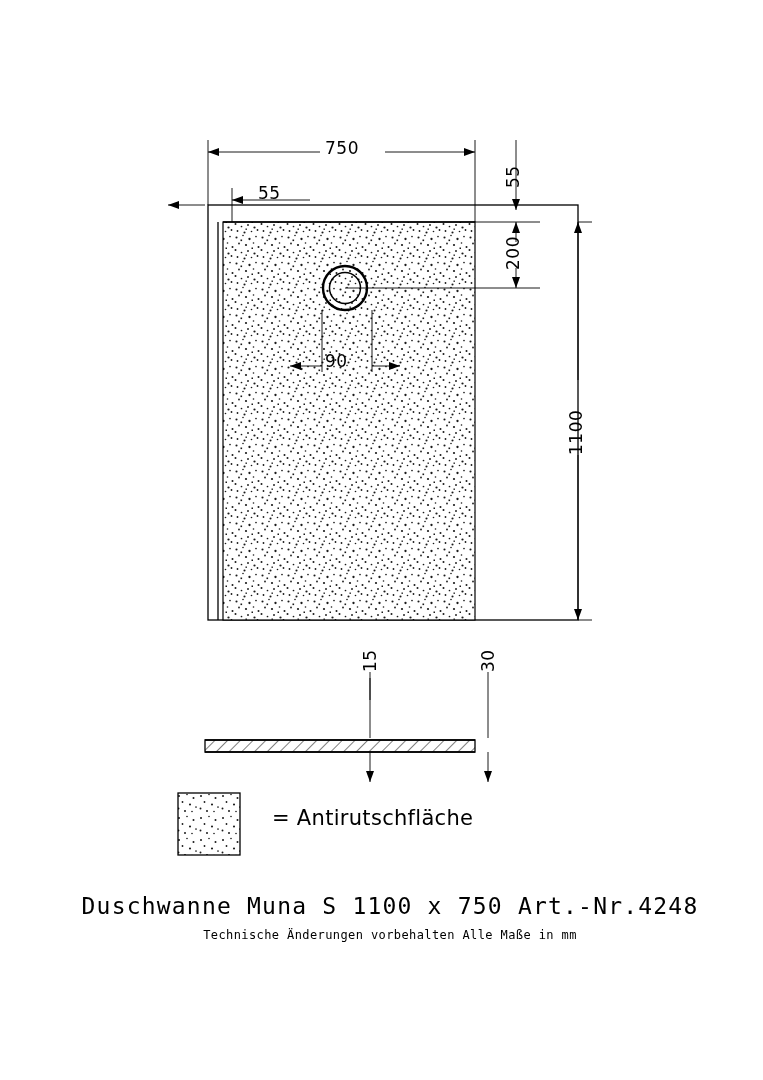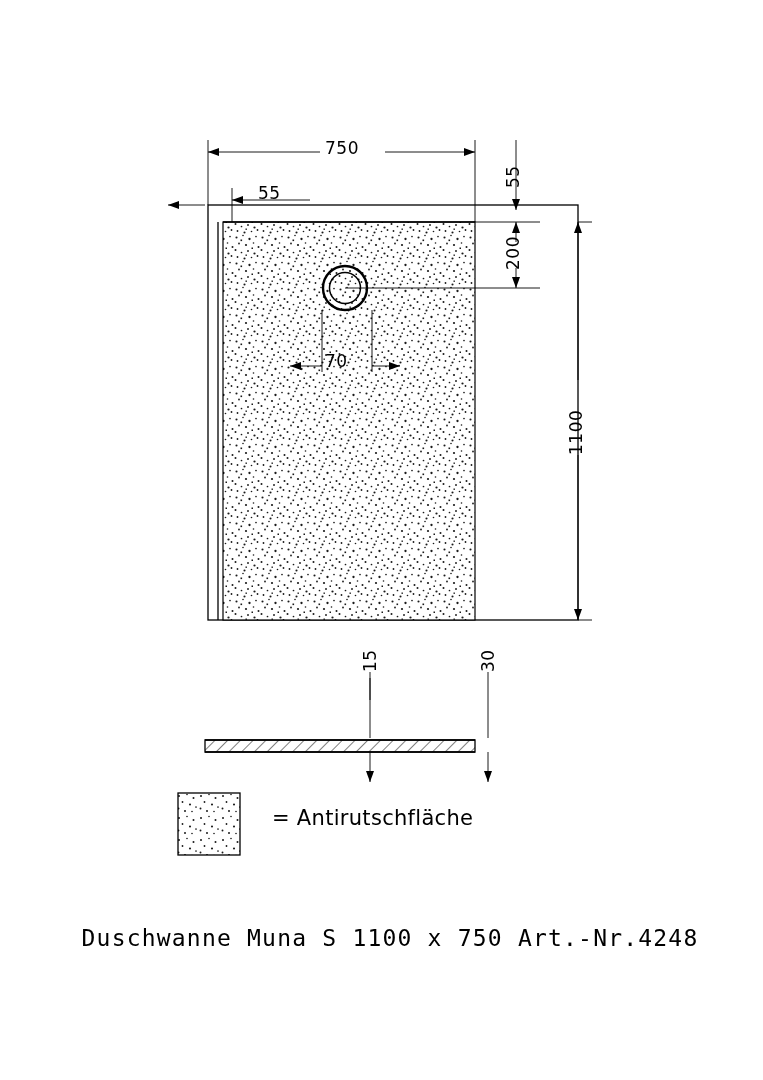--- a/index.html
+++ b/index.html
@@ -50,21 +50,20 @@
   .title-main {
     position: absolute;
     left: 40px;
     top: 893px;
     width: 700px;
     text-align: center;
     font-family: "DejaVu Sans Mono", monospace;
     font-size: 23px;
     letter-spacing: 1.2px;
     white-space: nowrap;
-    margin-top: 32px;
   }
 
   .title-sub {
     position: absolute;
     left: 40px;
     top: 928px;
     width: 700px;
     text-align: center;
     font-family: "DejaVu Sans Mono", monospace;
     font-size: 12px;
@@ -196,25 +195,26 @@
   <div class="dim-label" style="left:325px; top:138px;">750</div>
 
   <div class="dim-label vert" style="left:503px; top:188px;">55</div>
 
   <div class="dim-label" style="left:258px; top:183px;">55</div>
 
   <div class="dim-label vert" style="left:503px; top:270px;">200</div>
 
   <div class="dim-label vert" style="left:566px; top:455px;">1100</div>
 
-  <div class="dim-label" style="left:325px; top:351px;">70</div>
+  <div class="dim-label" style="left:325px; top:351px;">90</div>
 
   <div class="dim-label vert" style="left:360px; top:672px;">15</div>
 
   <div class="dim-label vert" style="left:478px; top:672px;">30</div>
 
   
   <div class="legend-text">= Antirutschfläche</div>
 
   <div class="title-main">Duschwanne Muna S 1100 x 750 Art.-Nr.4248</div>
 
+  <div class="title-sub">Technische Änderungen vorbehalten  Alle Maße in mm</div>
 
 </div>
 
 </body></html>

